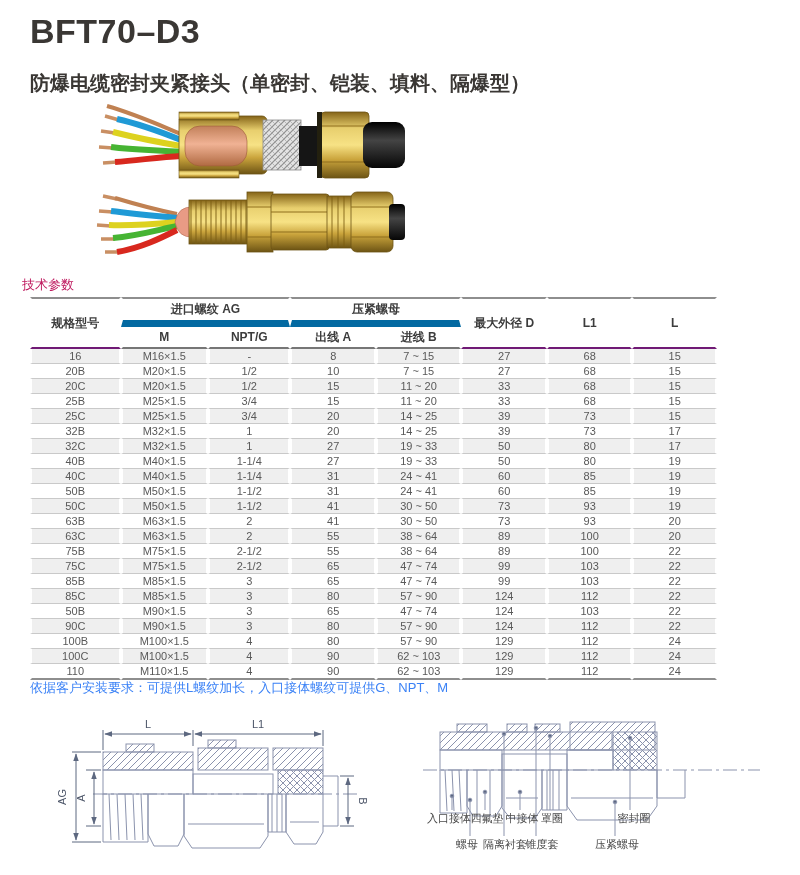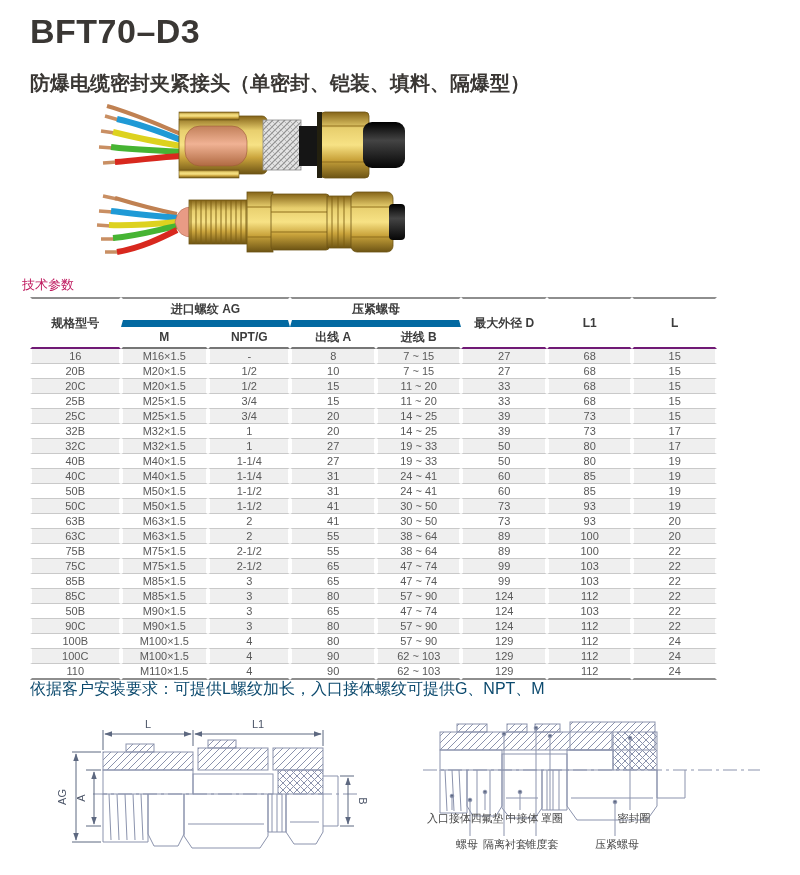--- a/index.html
+++ b/index.html
@@ -29,21 +29,21 @@
     font-size:12px;font-weight:bold;color:#3c3c3c;border-top:2px solid #8e8e8e;
   }
   table.spec thead tr.h1 th{height:21px;}
   table.spec thead tr.h2 th{height:20px;border-top:none;}
   table.spec thead th.group{border-bottom:7px solid #0369a1;}
   table.spec thead th.span2{border-bottom:2px solid #701a75;}
   table.spec thead tr.h2 th{border-bottom:2px solid #767676;}
   table.spec tbody td{height:14px;border-bottom:1px solid #c9c9c9;}
   table.spec tbody tr.stripe td{background:#efefef;}
   table.spec tbody tr:last-child td{border-bottom:2px solid #8e8e8e;margin-top:6px;}
-  .note{position:absolute;left:30px;top:679px;font-size:16px;color:#0c4a6e;}
+  .note{position:absolute;left:30px;top:679px;font-size:13px;color:#3b82f6;}
   .drawing{position:absolute;}
   .drawing-left{left:38px;top:706px;}
   .drawing-right{left:415px;top:698px;}
   svg text.dim{font-family:"Liberation Sans","DejaVu Sans",sans-serif;font-size:11px;fill:#4c5568;}
   svg text.callout{font-family:"Liberation Sans","DejaVu Sans",sans-serif;font-size:11px;fill:#4a4a4a;}
 </style>
 </head>
 <body>
 
 <div class="page">

